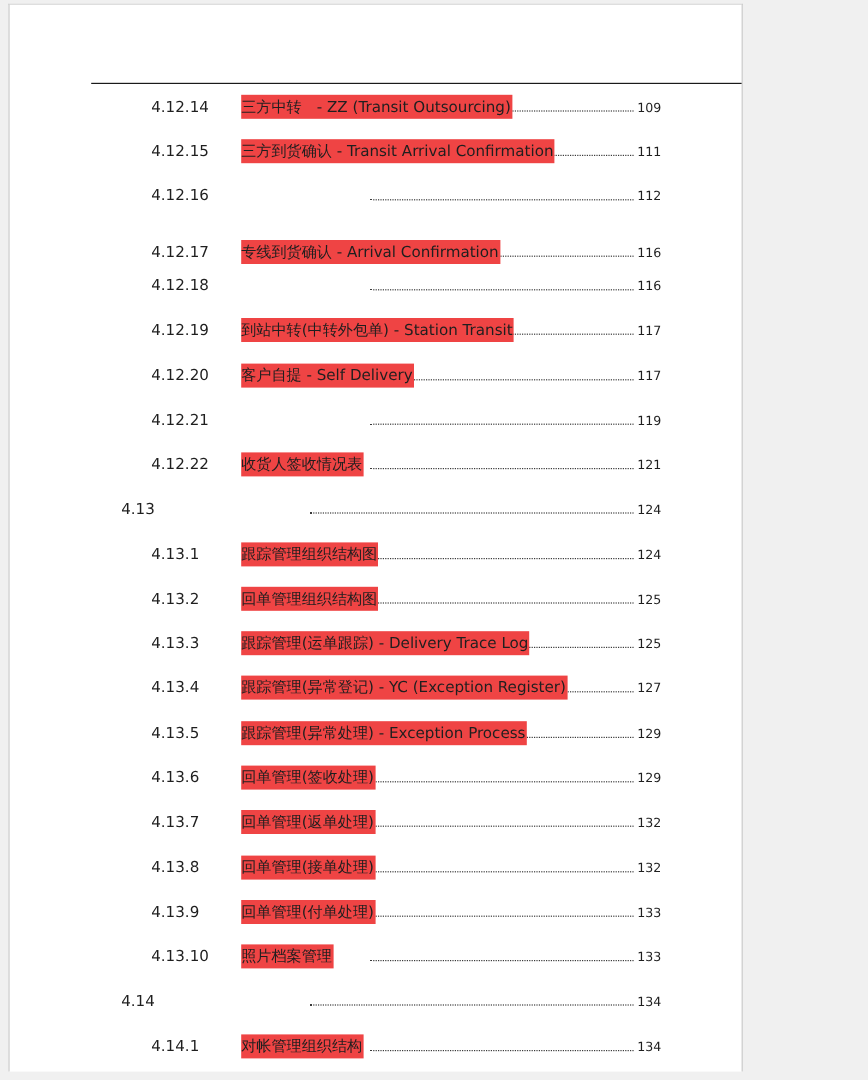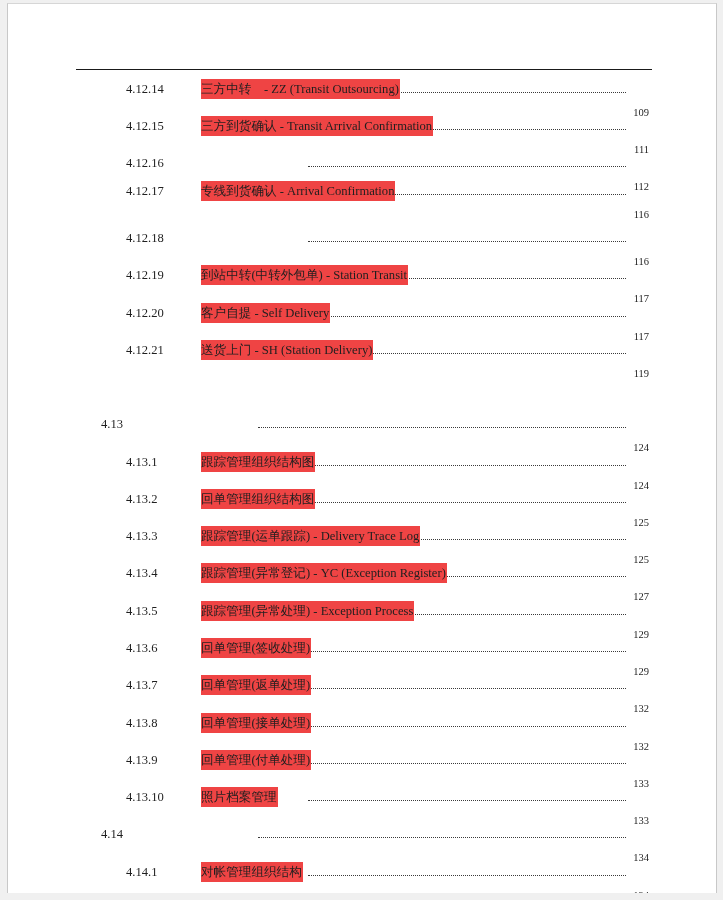--- a/index.html
+++ b/index.html
@@ -8,29 +8,28 @@
       width: 723px;
       height: 900px;
       background: #f0f0f0;
       overflow: hidden;
       font-family: "DejaVu Sans", "Liberation Sans", sans-serif;
     }
     .page {
       position: absolute;
       left: 7px;
       top: 3px;
-      width: 710px;
+      width: 612px;
       height: 890px;
       background: #ffffff;
       border-left: 1px solid #c8c8c8;
       border-right: 1px solid #c8c8c8;
       border-top: 1px solid #d6d6d6;
       box-sizing: border-box;
       overflow: hidden;
-      font-family: Liberation Serif, serif;
     }
     .rule {
       position: absolute;
       left: 68px;
       top: 65px;
       width: 576px;
       height: 0;
       border-top: 1px solid #1a1a1a;
     }
     .toc-row {
@@ -66,21 +65,20 @@
       position: absolute;
       top: 1px;
       right: 67px;
       font-size: 10.5px;
       text-align: right;
       white-space: nowrap;
       background: #ffffff;
       padding-left: 2px;
       z-index: 2;
       color: #1f1f1f;
-      margin-top: 23px;
     }
     .lvl3 .toc-num { left: 118px; }
     .lvl3 .toc-title { left: 193px; }
     .lvl2 .toc-num { left: 93px; }
     .lvl2 .toc-title { left: 143px; }
   </style>
 </head>
 <body>
 
 <div class="page">
@@ -96,21 +94,21 @@
     <span class="toc-num">4.12.15</span>
     <span class="toc-title">三方到货确认 - Transit Arrival Confirmation</span>
     <span class="toc-leader" style="left:300px;right:90px"></span>
     <span class="toc-page">111</span>
   </div>
   <div class="toc-row lvl3" style="top:149px">
     <span class="toc-num">4.12.16</span>
     <span class="toc-leader" style="left:300px;right:90px"></span>
     <span class="toc-page">112</span>
   </div>
-  <div class="toc-row lvl3" style="top:177px">
+  <div class="toc-row lvl3" style="top:196px">
     <span class="toc-num">4.12.17</span>
     <span class="toc-title">专线到货确认 - Arrival Confirmation</span>
     <span class="toc-leader" style="left:300px;right:90px"></span>
     <span class="toc-page">116</span>
   </div>
   <div class="toc-row lvl3" style="top:224px">
     <span class="toc-num">4.12.18</span>
     <span class="toc-leader" style="left:300px;right:90px"></span>
     <span class="toc-page">116</span>
   </div>
@@ -121,23 +119,28 @@
     <span class="toc-page">117</span>
   </div>
   <div class="toc-row lvl3" style="top:299px">
     <span class="toc-num">4.12.20</span>
     <span class="toc-title">客户自提 - Self Delivery</span>
     <span class="toc-leader" style="left:300px;right:90px"></span>
     <span class="toc-page">117</span>
   </div>
   <div class="toc-row lvl3" style="top:336px">
     <span class="toc-num">4.12.21</span>
-    <span class="toc-title">送货上门 - SH (Station Delivery)</span>
     <span class="toc-leader" style="left:300px;right:90px"></span>
     <span class="toc-page">119</span>
+  </div>
+  <div class="toc-row lvl3" style="top:373px">
+    <span class="toc-num">4.12.22</span>
+    <span class="toc-title">收货人签收情况表</span>
+    <span class="toc-leader" style="left:300px;right:90px"></span>
+    <span class="toc-page">121</span>
   </div>
   <div class="toc-row lvl2" style="top:410px">
     <span class="toc-num">4.13</span>
     <span class="toc-leader" style="left:250px;right:90px"></span>
     <span class="toc-page">124</span>
   </div>
   <div class="toc-row lvl3" style="top:448px">
     <span class="toc-num">4.13.1</span>
     <span class="toc-title">跟踪管理组织结构图</span>
     <span class="toc-leader" style="left:300px;right:90px"></span>

